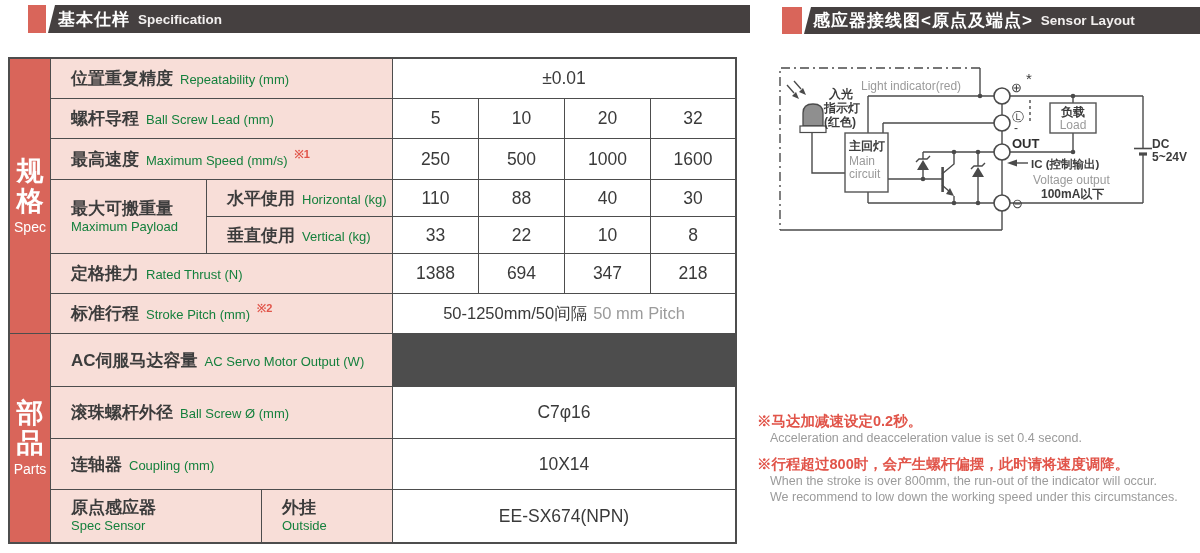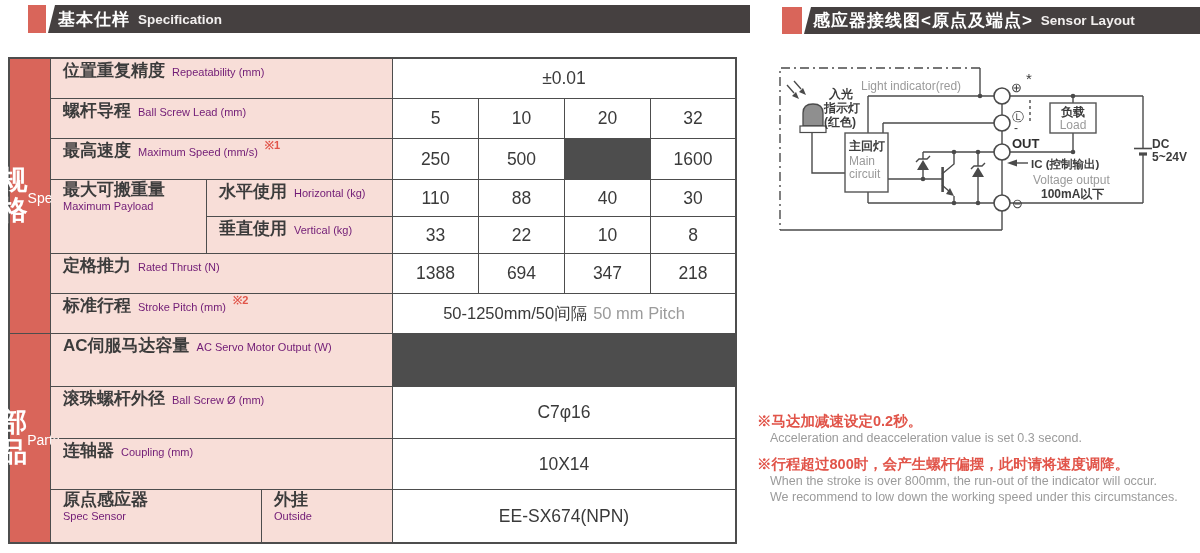--- a/index.html
+++ b/index.html
@@ -9,29 +9,29 @@
   .hdr-sq{position:absolute;background:#d9655a;}
   .hdr-bar{position:absolute;background:#454040;display:flex;align-items:center;
            clip-path:polygon(7px 0,100% 0,100% 100%,0 100%);}
   .hdr-cn{color:#fff;font-size:17px;font-weight:700;letter-spacing:1px;}
   .hdr-en{color:#f2efee;font-size:13.5px;font-weight:600;margin-left:8px;}
   
   .spec-table{position:absolute;left:8px;top:57px;display:grid;
     grid-template-columns:40px 155px 54px 130px 85px 85px 85px 84px;
     grid-template-rows:39px 39px 40px 36px 36px 39px 39px 52px 51px 50px 52px;
     gap:1px;background:#4d4d4d;border:2px solid #4d4d4d;}
-  .sec{background:#d9655a;display:flex;align-items:center;
+  .sec{background:#d9655a;display:flex;flex-direction:column;align-items:center;
        justify-content:center;color:#fff;}
   .sec-cn{font-size:27px;font-weight:700;line-height:1.1;width:29px;
           word-break:break-all;text-align:center;}
   .sec-en{font-size:14px;margin-top:3px;}
-  .lbl{background:#f8ded8;display:flex;align-items:flex-start;padding-left:12px;}
+  .lbl{background:#f8ded8;display:flex;align-items:center;padding-left:20px;}
   .lrow{display:flex;align-items:baseline;gap:7px;}
   .lbl .cn{font-size:17px;font-weight:600;color:#3c3c3c;white-space:nowrap;}
-  .lbl .en{font-size:11px;color:#701a75;white-space:nowrap;}
+  .lbl .en{font-size:13px;color:#15803d;white-space:nowrap;}
   .lbl.two .cn{line-height:1.2;}
   .lbl.two .en{line-height:1.2;}
   .sup{font-size:11px;color:#e15449;font-weight:700;transform:translateY(-7px);}
   .val{background:#fff;display:flex;align-items:center;justify-content:center;
        font-size:17.5px;color:#3a3a3a;gap:6px;}
   .val .gray{color:#9b9b9b;}
   
   .notes{position:absolute;left:757px;top:403px;width:443px;}
   .note-cn{color:#e15449;font-size:14.5px;font-weight:700;margin-top:9px;line-height:1.25;}
   .note-en{color:#9b9b9b;font-size:12.5px;padding-left:13px;line-height:1.28;}
@@ -96,20 +96,21 @@
 
     <div class="lbl" style="grid-area:3/2/4/5">
       <div class="lrow">
         <span class="cn">最高速度</span>
         <span class="en">Maximum Speed (mm/s)</span>
         <span class="sup">※1</span>
       </div>
     </div>
     <div class="val" style="grid-area:3/5/4/6">250</div>
     <div class="val" style="grid-area:3/6/4/7">500</div>
+    <div class="val" style="grid-area:3/7/4/8">1000</div>
     <div class="val" style="grid-area:3/8/4/9">1600</div>
 
     <div class="lbl two" style="grid-area:4/2/6/3">
       <div>
         <div class="cn">最大可搬重量</div>
         <div class="en">Maximum Payload</div>
       </div>
     </div>
     <div class="lbl" style="grid-area:4/3/5/5">
       <div class="lrow">
@@ -273,19 +274,19 @@
     <text x="1031" y="168" class="t-cn t-sm">IC (控制输出)</text>
     <text x="1033" y="184" class="t-gray">Voltage output</text>
     <text x="1041" y="198" class="t-cn">100mA以下</text>
     <text x="1012" y="208" class="t-sym">⊖</text>
     <text x="1152" y="148" class="t-dc">DC</text>
     <text x="1152" y="161" class="t-dc">5~24V</text>
   </svg>
 
   <div class="notes">
     <div class="note-cn">※马达加减速设定0.2秒。</div>
-    <div class="note-en">Acceleration and deacceleration value is set 0.3 second.</div>
+    <div class="note-en">Acceleration and deacceleration value is set 0.4 second.</div>
     <div class="note-cn">※行程超过800时，会产生螺杆偏摆，此时请将速度调降。</div>
     <div class="note-en">When the stroke is over 800mm, the run-out of the indicator will occur.</div>
     <div class="note-en">We recommend to low down the working speed under this circumstances.</div>
   </div>
 
 </div>
 
 </body></html>

